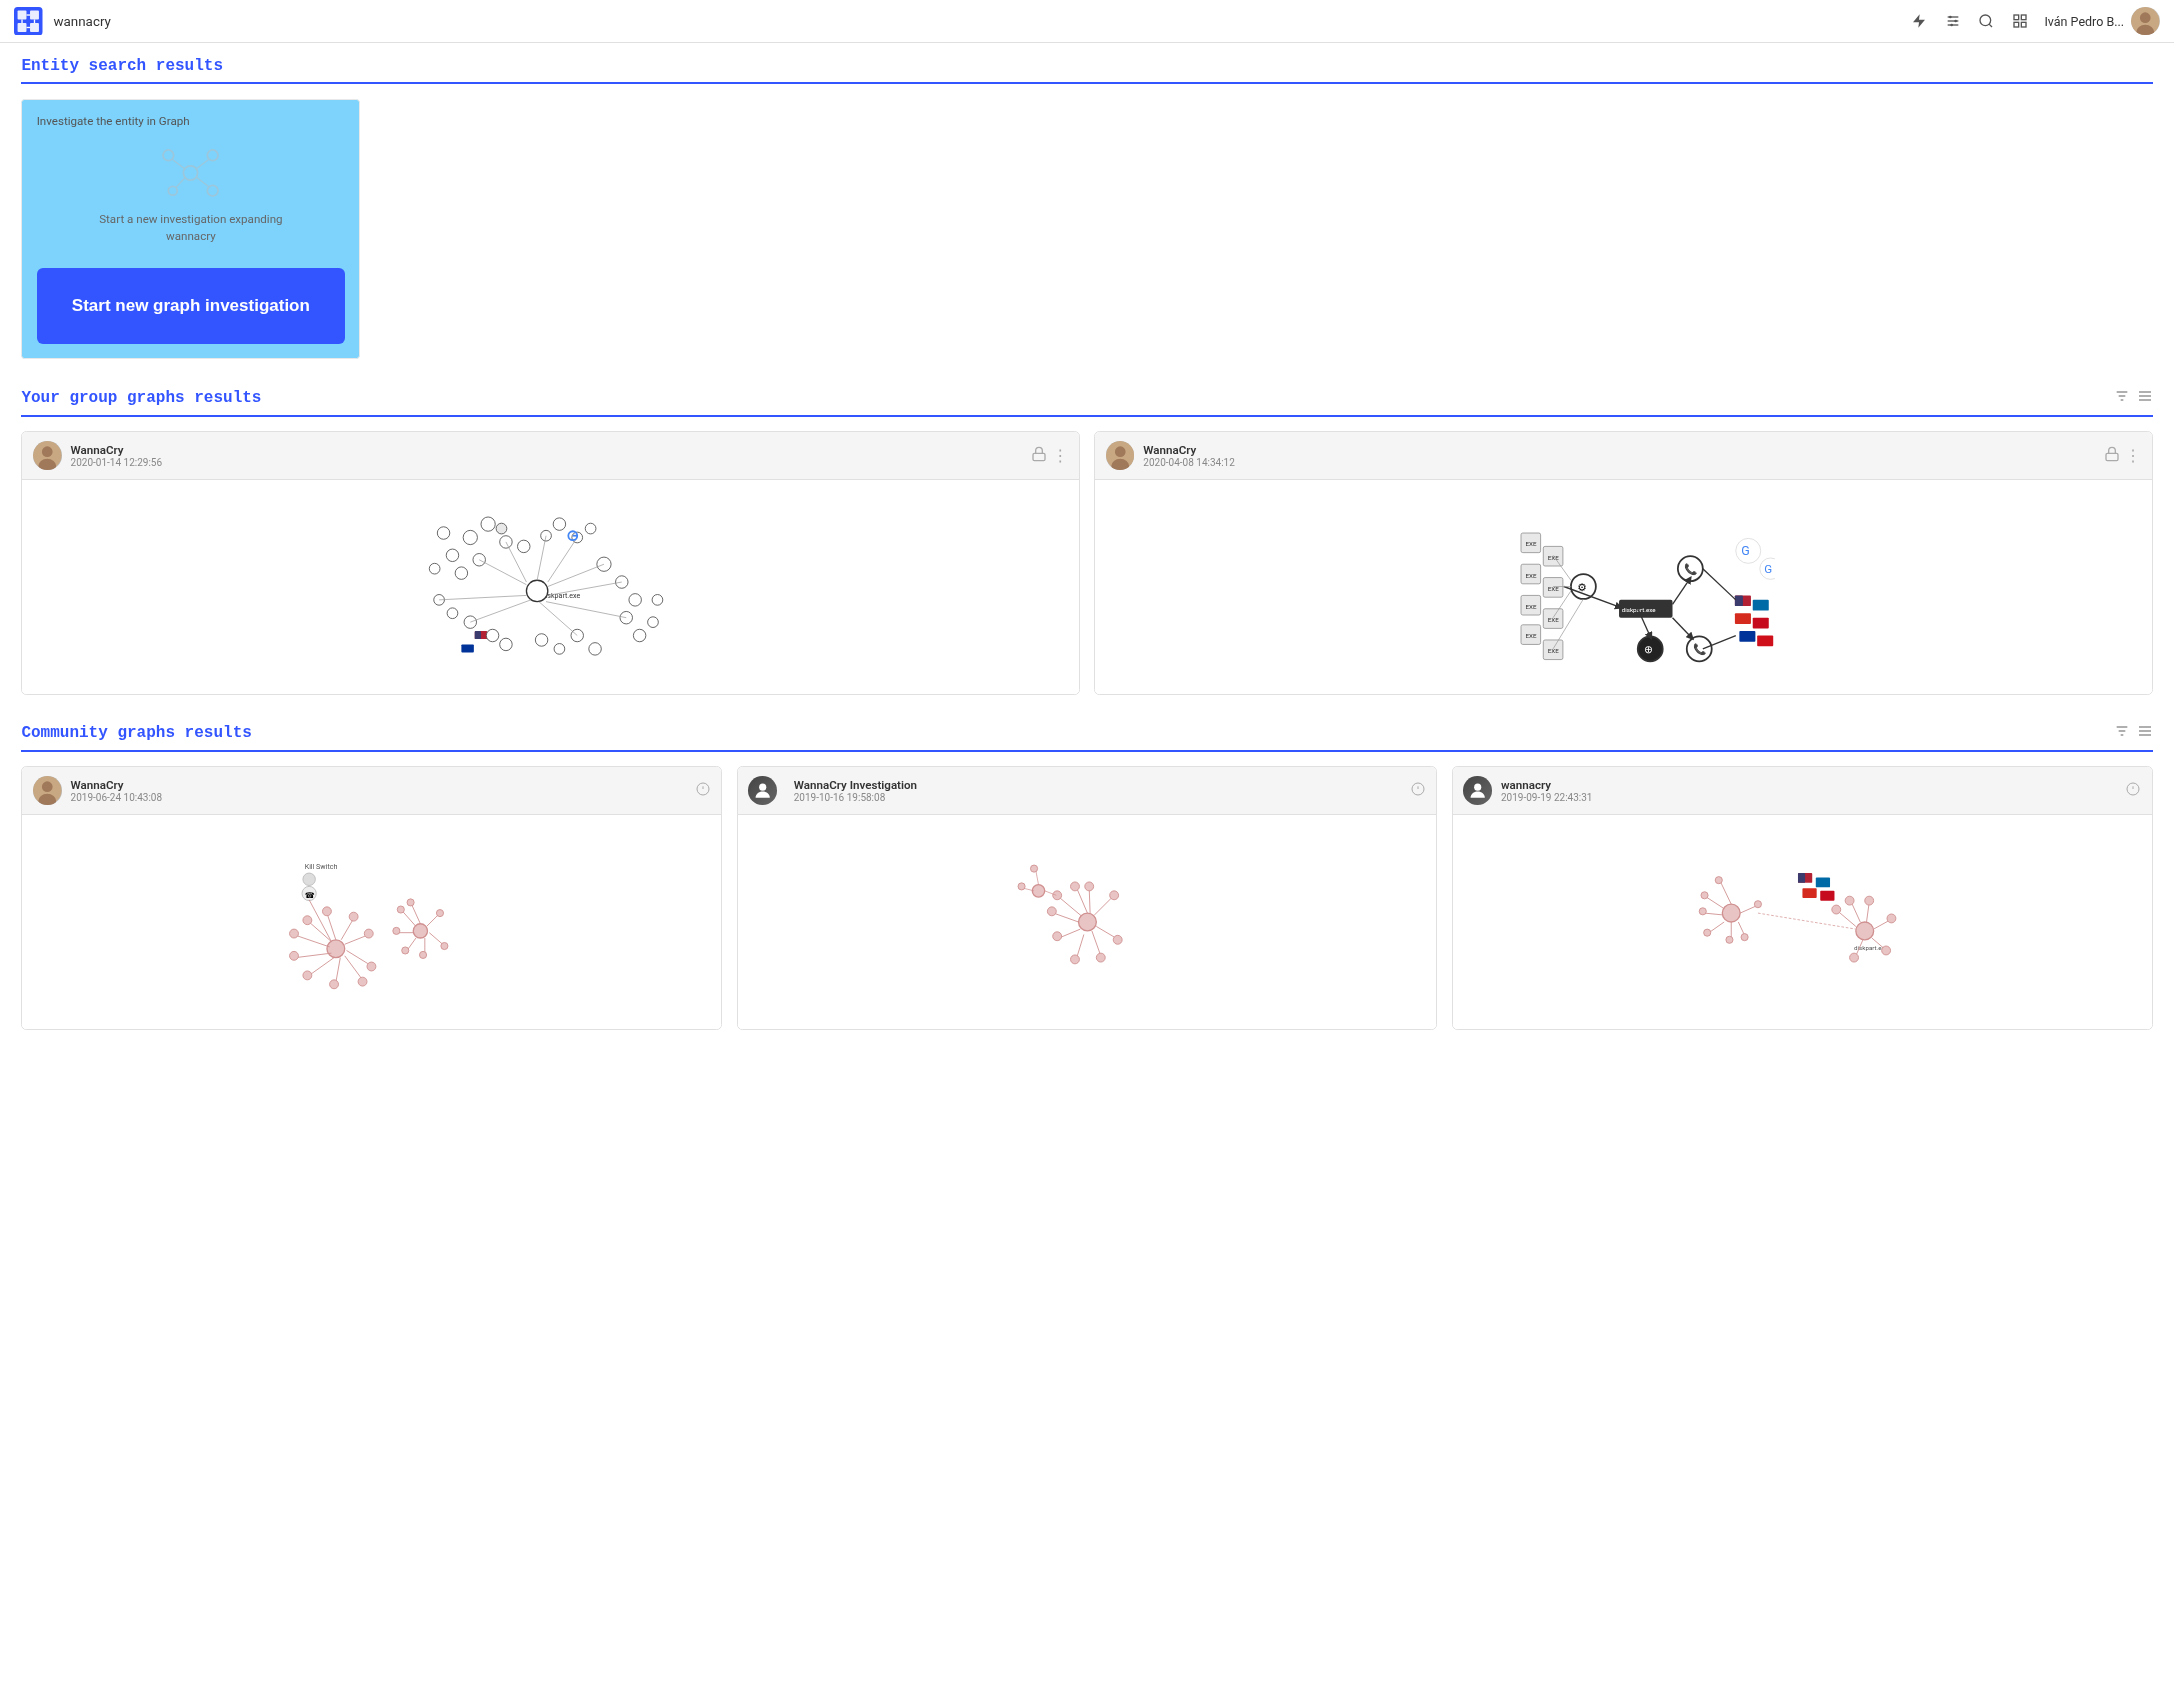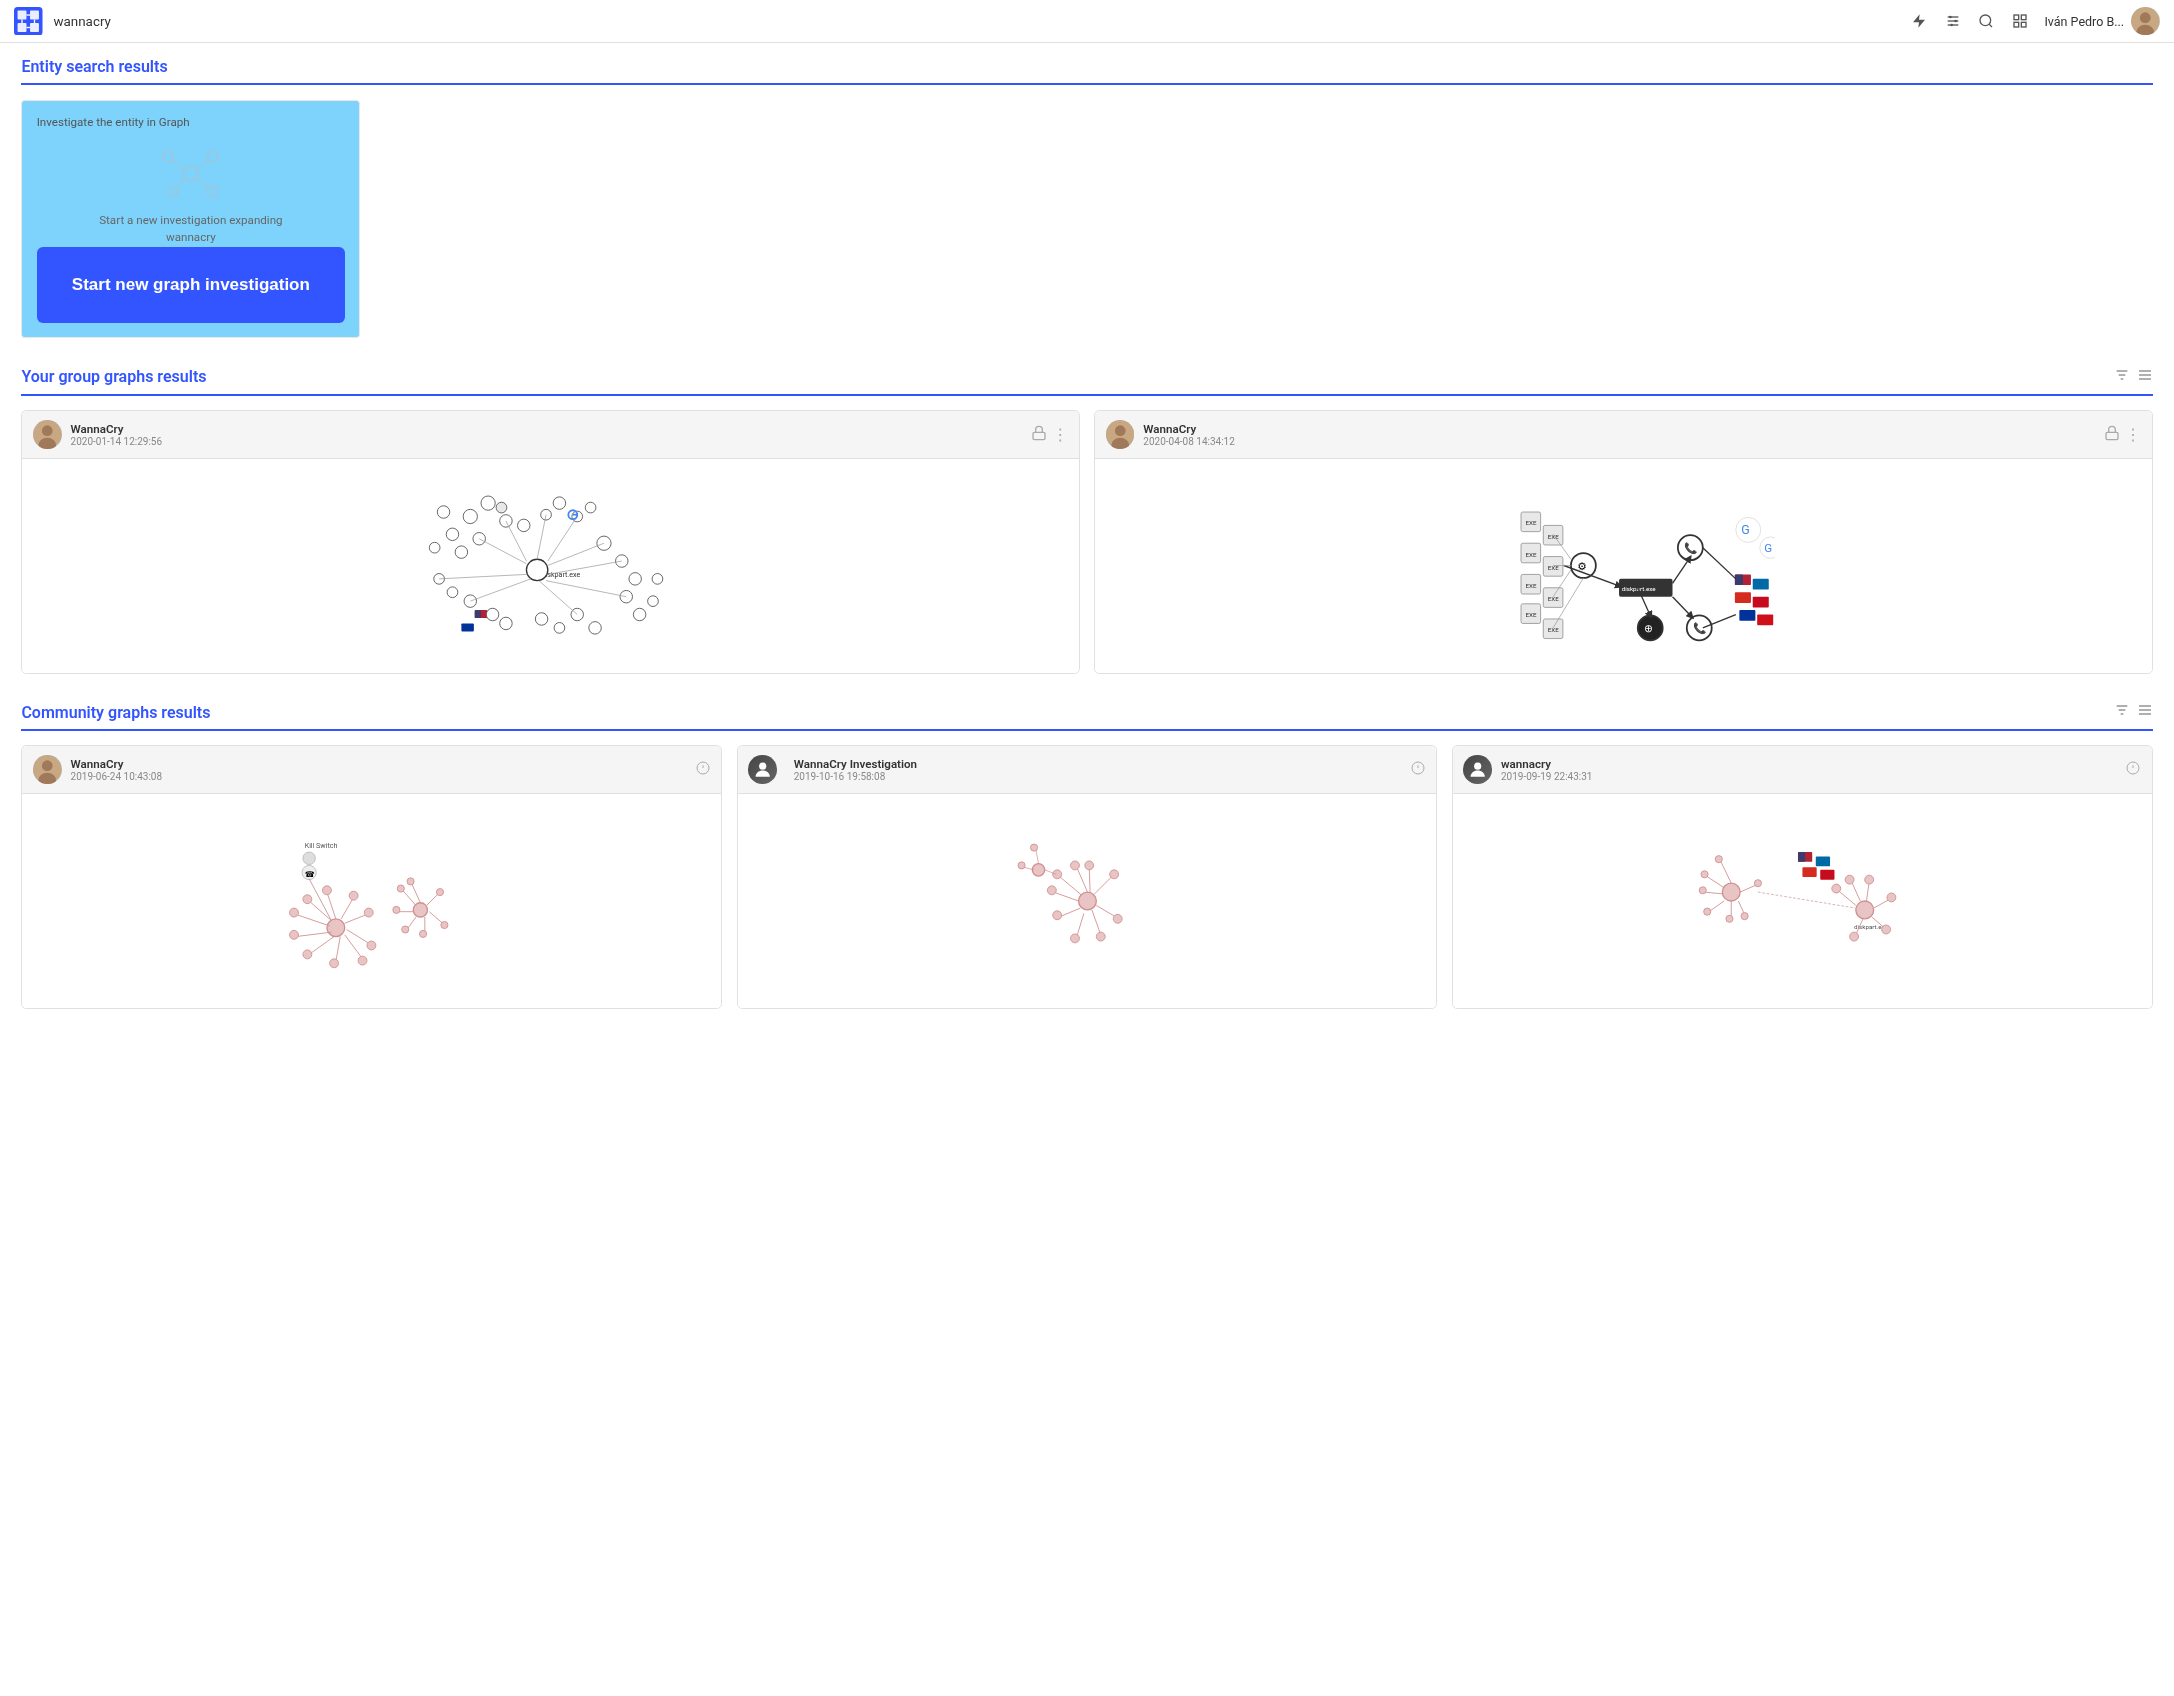--- a/index.html
+++ b/index.html
@@ -22,33 +22,33 @@
 
     
     .main { padding: 14.3px 21.4px; max-width: 100%; }
 
     
     .section-header {
       display: flex; align-items: center; justify-content: space-between;
       padding-bottom: 7.1px; border-bottom: 2.7px solid #3355ff;
       margin-bottom: 14.3px;
     }
-    .section-title { font-size: 16px; font-weight: 600; color: #3355ff; }
+    .section-title { font-size: 16px; font-weight: 600; color: #3355ff; font-family: Liberation Mono, monospace; }
     .section-actions { display: flex; gap: 7.1px; align-items: center; }
     .section-action-icon { cursor: pointer; color: #888; font-size: 16px; }
 
     
     .entity-panel {
       width: 339px; border: 0.9px solid #e8e8e8; border-radius: 3.6px;
       padding: 14.3px; background: #7dd3fc; margin-bottom: 28.5px;
     }
     .entity-panel-label { font-size: 11.6px; color: #555; margin-bottom: 14.3px; }
     .entity-graph-icon { display: flex; justify-content: center; margin: 14.3px 0 7.1px; }
     .entity-graph-icon svg { opacity: 0.5; }
-    .entity-description { text-align: center; font-size: 11.6px; color: #666; margin-bottom: 2px; line-height: 1.4; }
+    .entity-description { text-align: center; font-size: 11.6px; color: #666; margin-bottom: 24px; line-height: 1.4; }
     .btn-primary {
       display: block; width: 100%; padding: 28px; background: #3355ff;
       color: #fff; border: none; border-radius: 6px; font-size: 17px;
       font-weight: 600; cursor: pointer; text-align: center;
     }
 
     
     .graphs-grid { display: grid; grid-template-columns: 1fr 1fr; gap: 14.3px; margin-bottom: 28.5px; }
     .graph-card {
       border: 0.9px solid #e0e0e0; border-radius: 5.3px; overflow: hidden;

